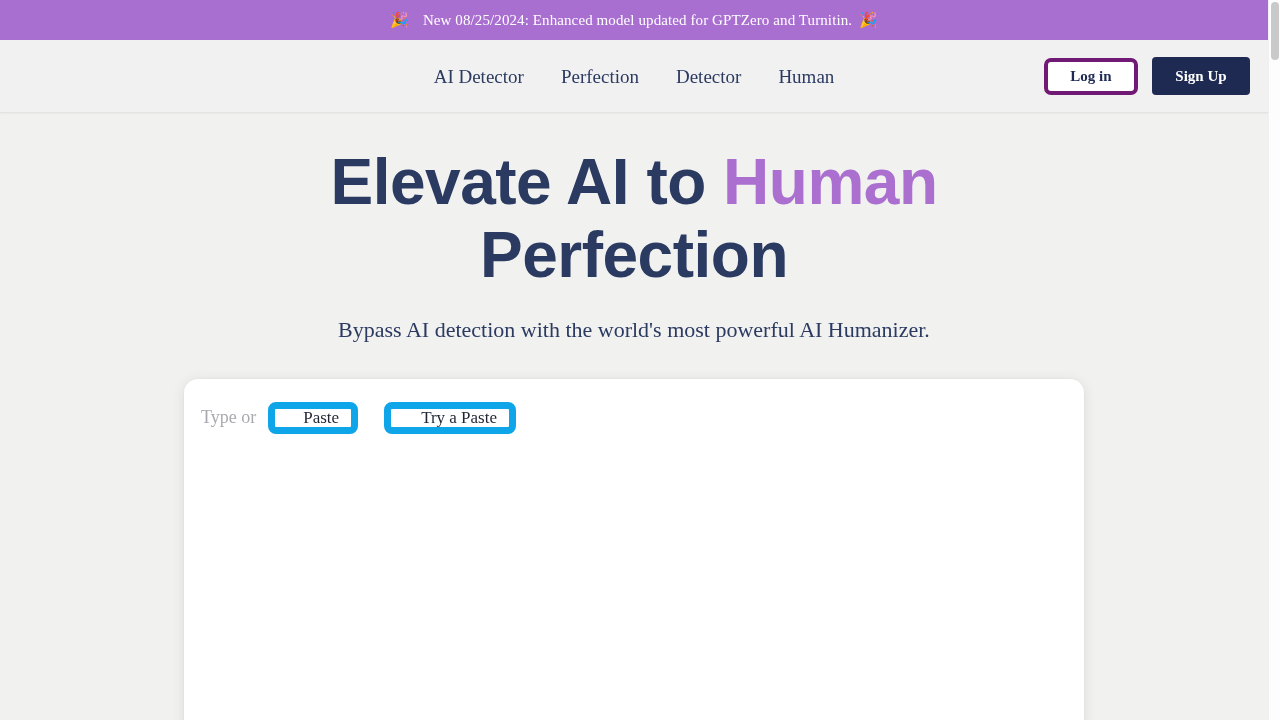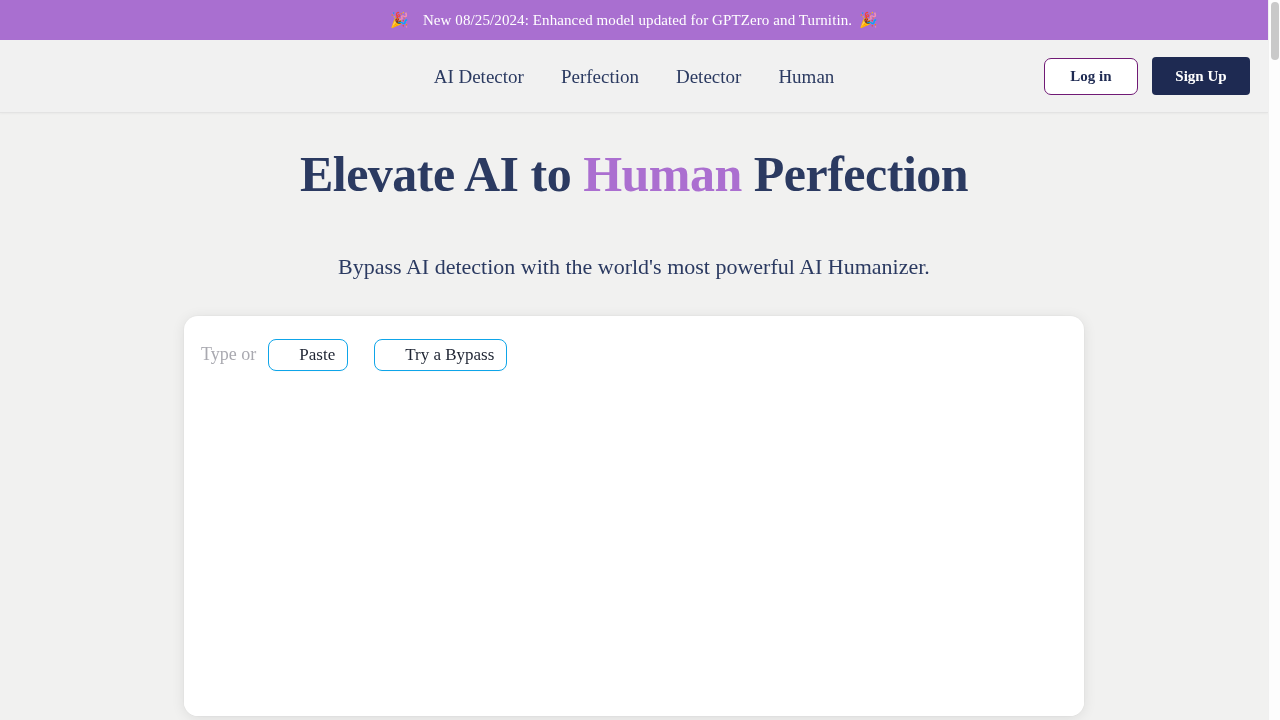--- a/index.html
+++ b/index.html
@@ -83,21 +83,21 @@
     position: absolute;
     right: 18px;
     display: flex;
     align-items: center;
     gap: 14px;
   }
   .btn-login {
     width: 94px;
     height: 37px;
     background: #ffffff;
-    border: 1px solid #701a75;
+    border: 4px solid #701a75;
     border-radius: 7px;
     color: #1e2a52;
     font-size: 15px;
     font-weight: bold;
     font-family: "Liberation Serif", serif;
     cursor: pointer;
     display: flex;
     align-items: center;
     justify-content: center;
   }
@@ -116,33 +116,33 @@
     align-items: center;
     justify-content: center;
   }
 
   
   .hero {
     padding-top: 33px;
     text-align: center;
   }
   .hero-title {
-    font-size: 50px;
+    font-size: 64px;
     line-height: 1.14;
     font-weight: bold;
     color: #2b3a61;
-    font-family: Liberation Serif, serif;
+    font-family: Liberation Sans, sans-serif;
     letter-spacing: -0.5px;
     max-width: 700px;
     margin: 0 auto;
   }
   .hero-title .accent { color: #ab6fd0; }
 
   .hero-sub {
-    margin-top: 50px;
+    margin-top: 24px;
     font-size: 22px;
     color: #2b3a61;
     font-family: "Liberation Serif", serif;
     line-height: 1.3;
   }
 
   
   .editor-card {
     margin: 34px auto 0;
     width: 900px;
@@ -164,21 +164,21 @@
   .prompt-text {
     color: #a9a9b0;
     font-size: 18px;
     font-family: "Liberation Serif", serif;
     white-space: nowrap;
   }
   .chip-btn {
     height: 32px;
     min-width: 80px;
     background: #ffffff;
-    border: 1px solid #0ea5e9;
+    border: 7px solid #0ea5e9;
     border-radius: 8px;
     display: flex;
     align-items: center;
     justify-content: flex-end;
     padding: 0 12px 0 28px;
     margin: 0 12px;
     color: #1f2533;
     font-size: 17px;
     font-family: "Liberation Serif", serif;
     cursor: pointer;
@@ -251,21 +251,21 @@
     <p class="hero-sub">Bypass AI detection with the world's most powerful AI Humanizer.</p>
 
     <div class="editor-card">
 
       <div class="prompt-row">
         <span class="prompt-text">Type or</span>
 
         <button class="chip-btn">Paste</button>
 
 
-        <button class="chip-btn sample">Try a Bypass</button>
+        <button class="chip-btn sample">Try a Paste</button>
       </div>
 
       <textarea class="editor-area" placeholder="" style=""></textarea>
     </div>
   </section>
 
 </div>
 
 <div class="scrollbar-track">
   <div class="scrollbar-thumb"></div>

